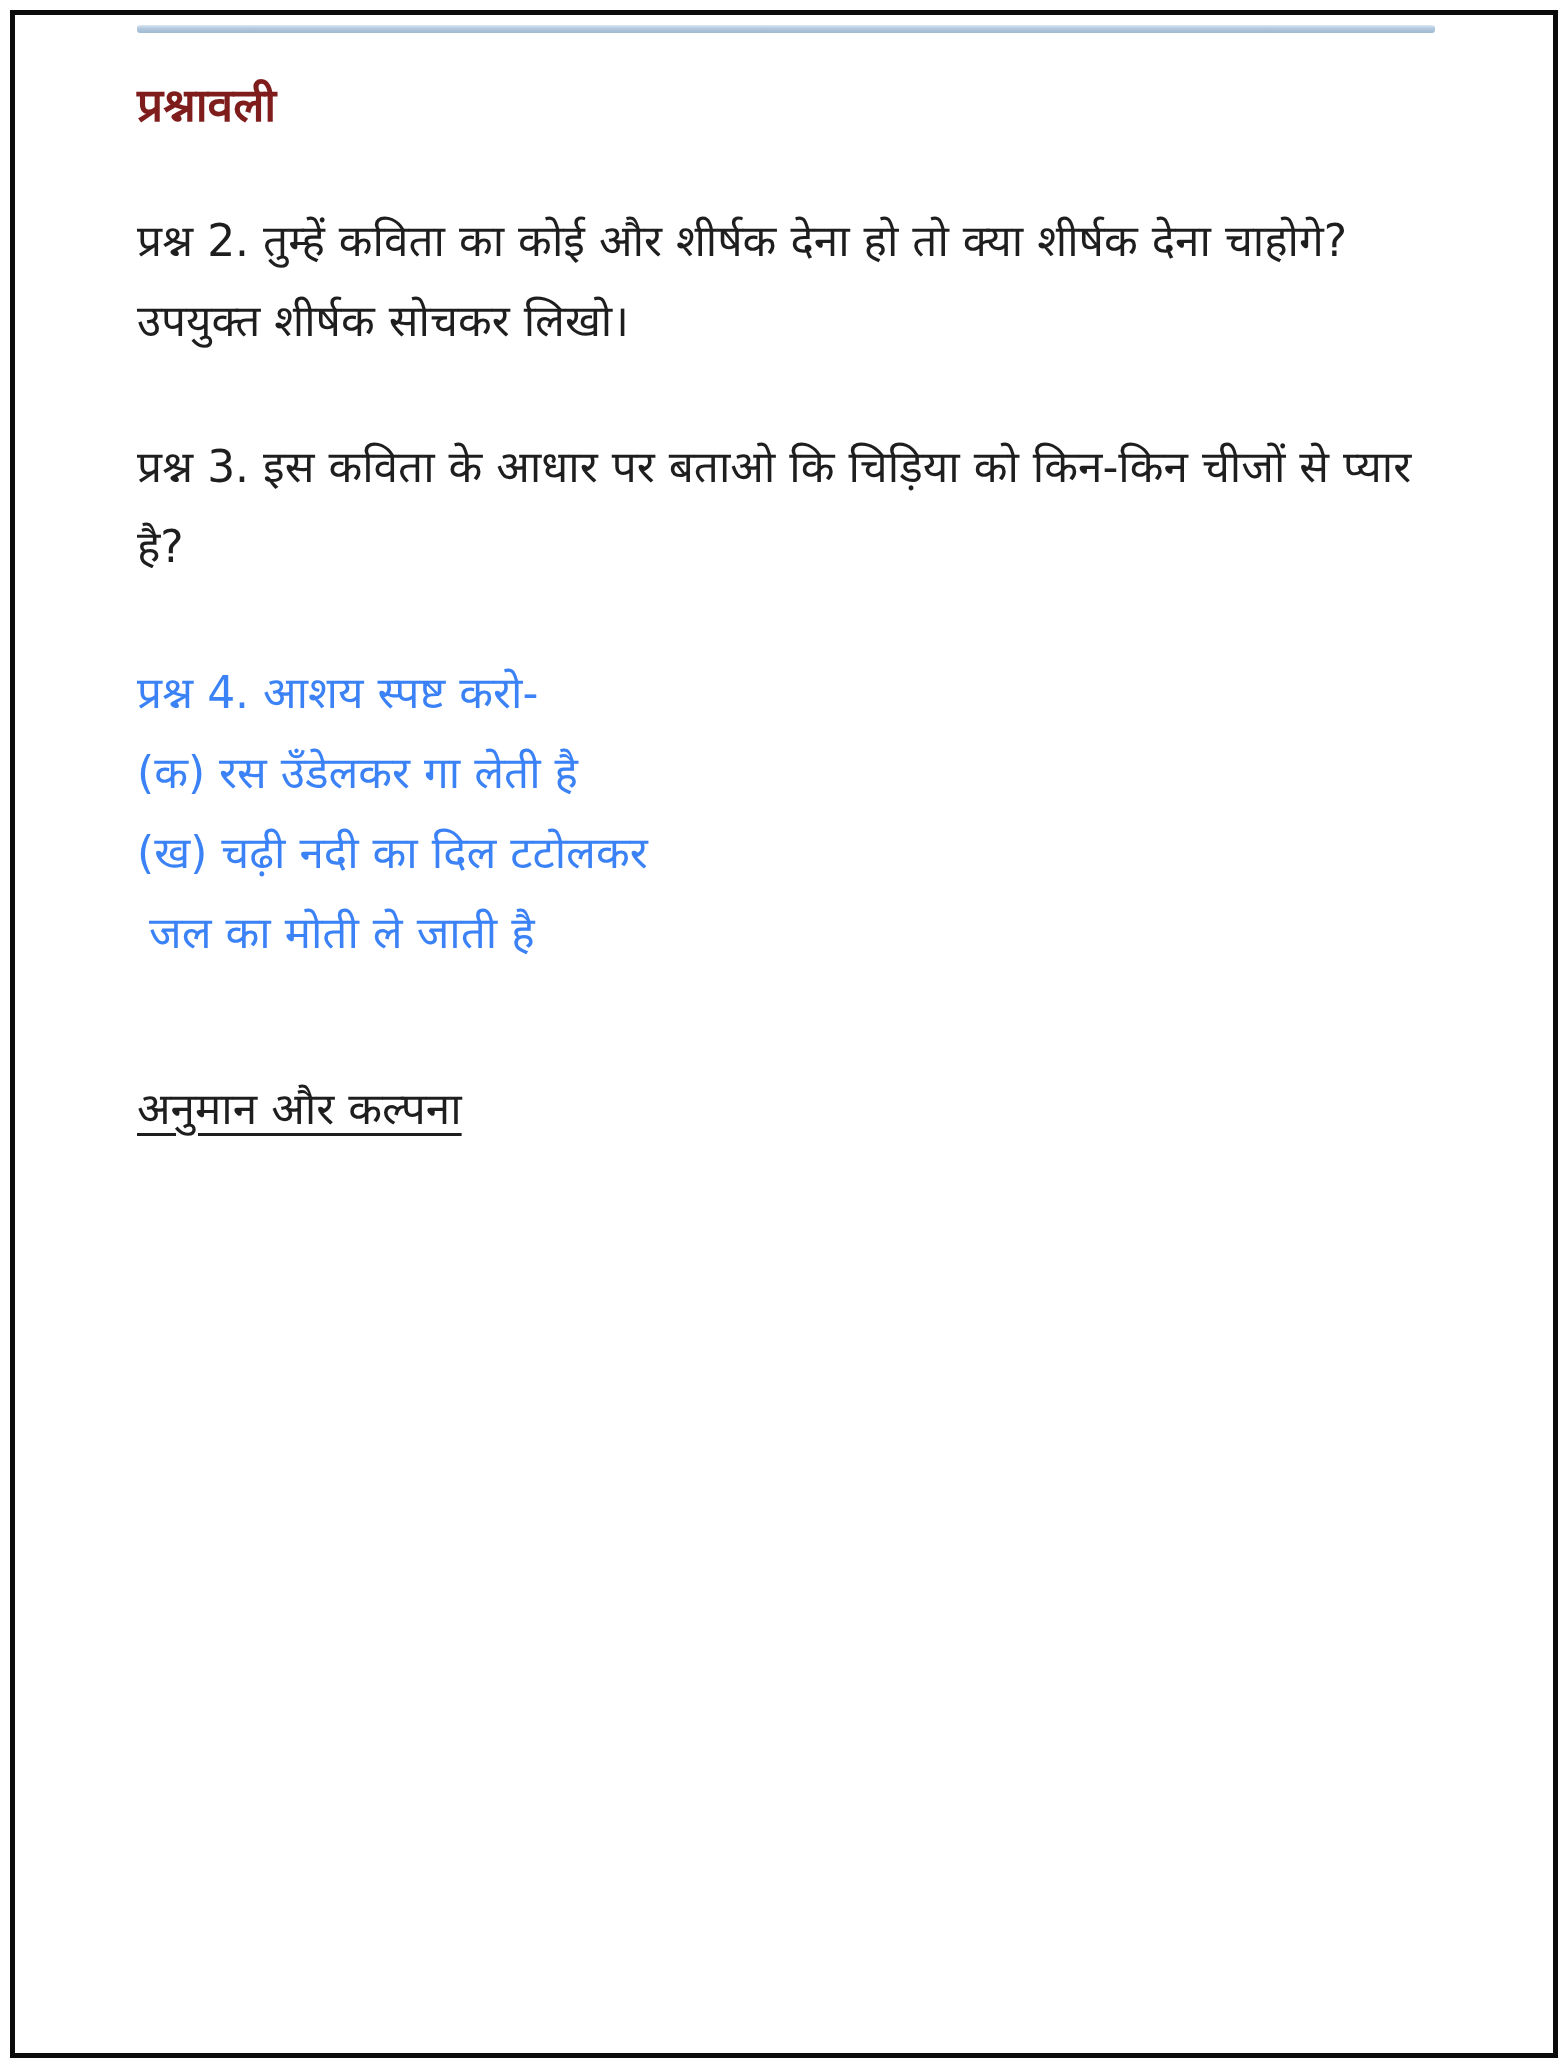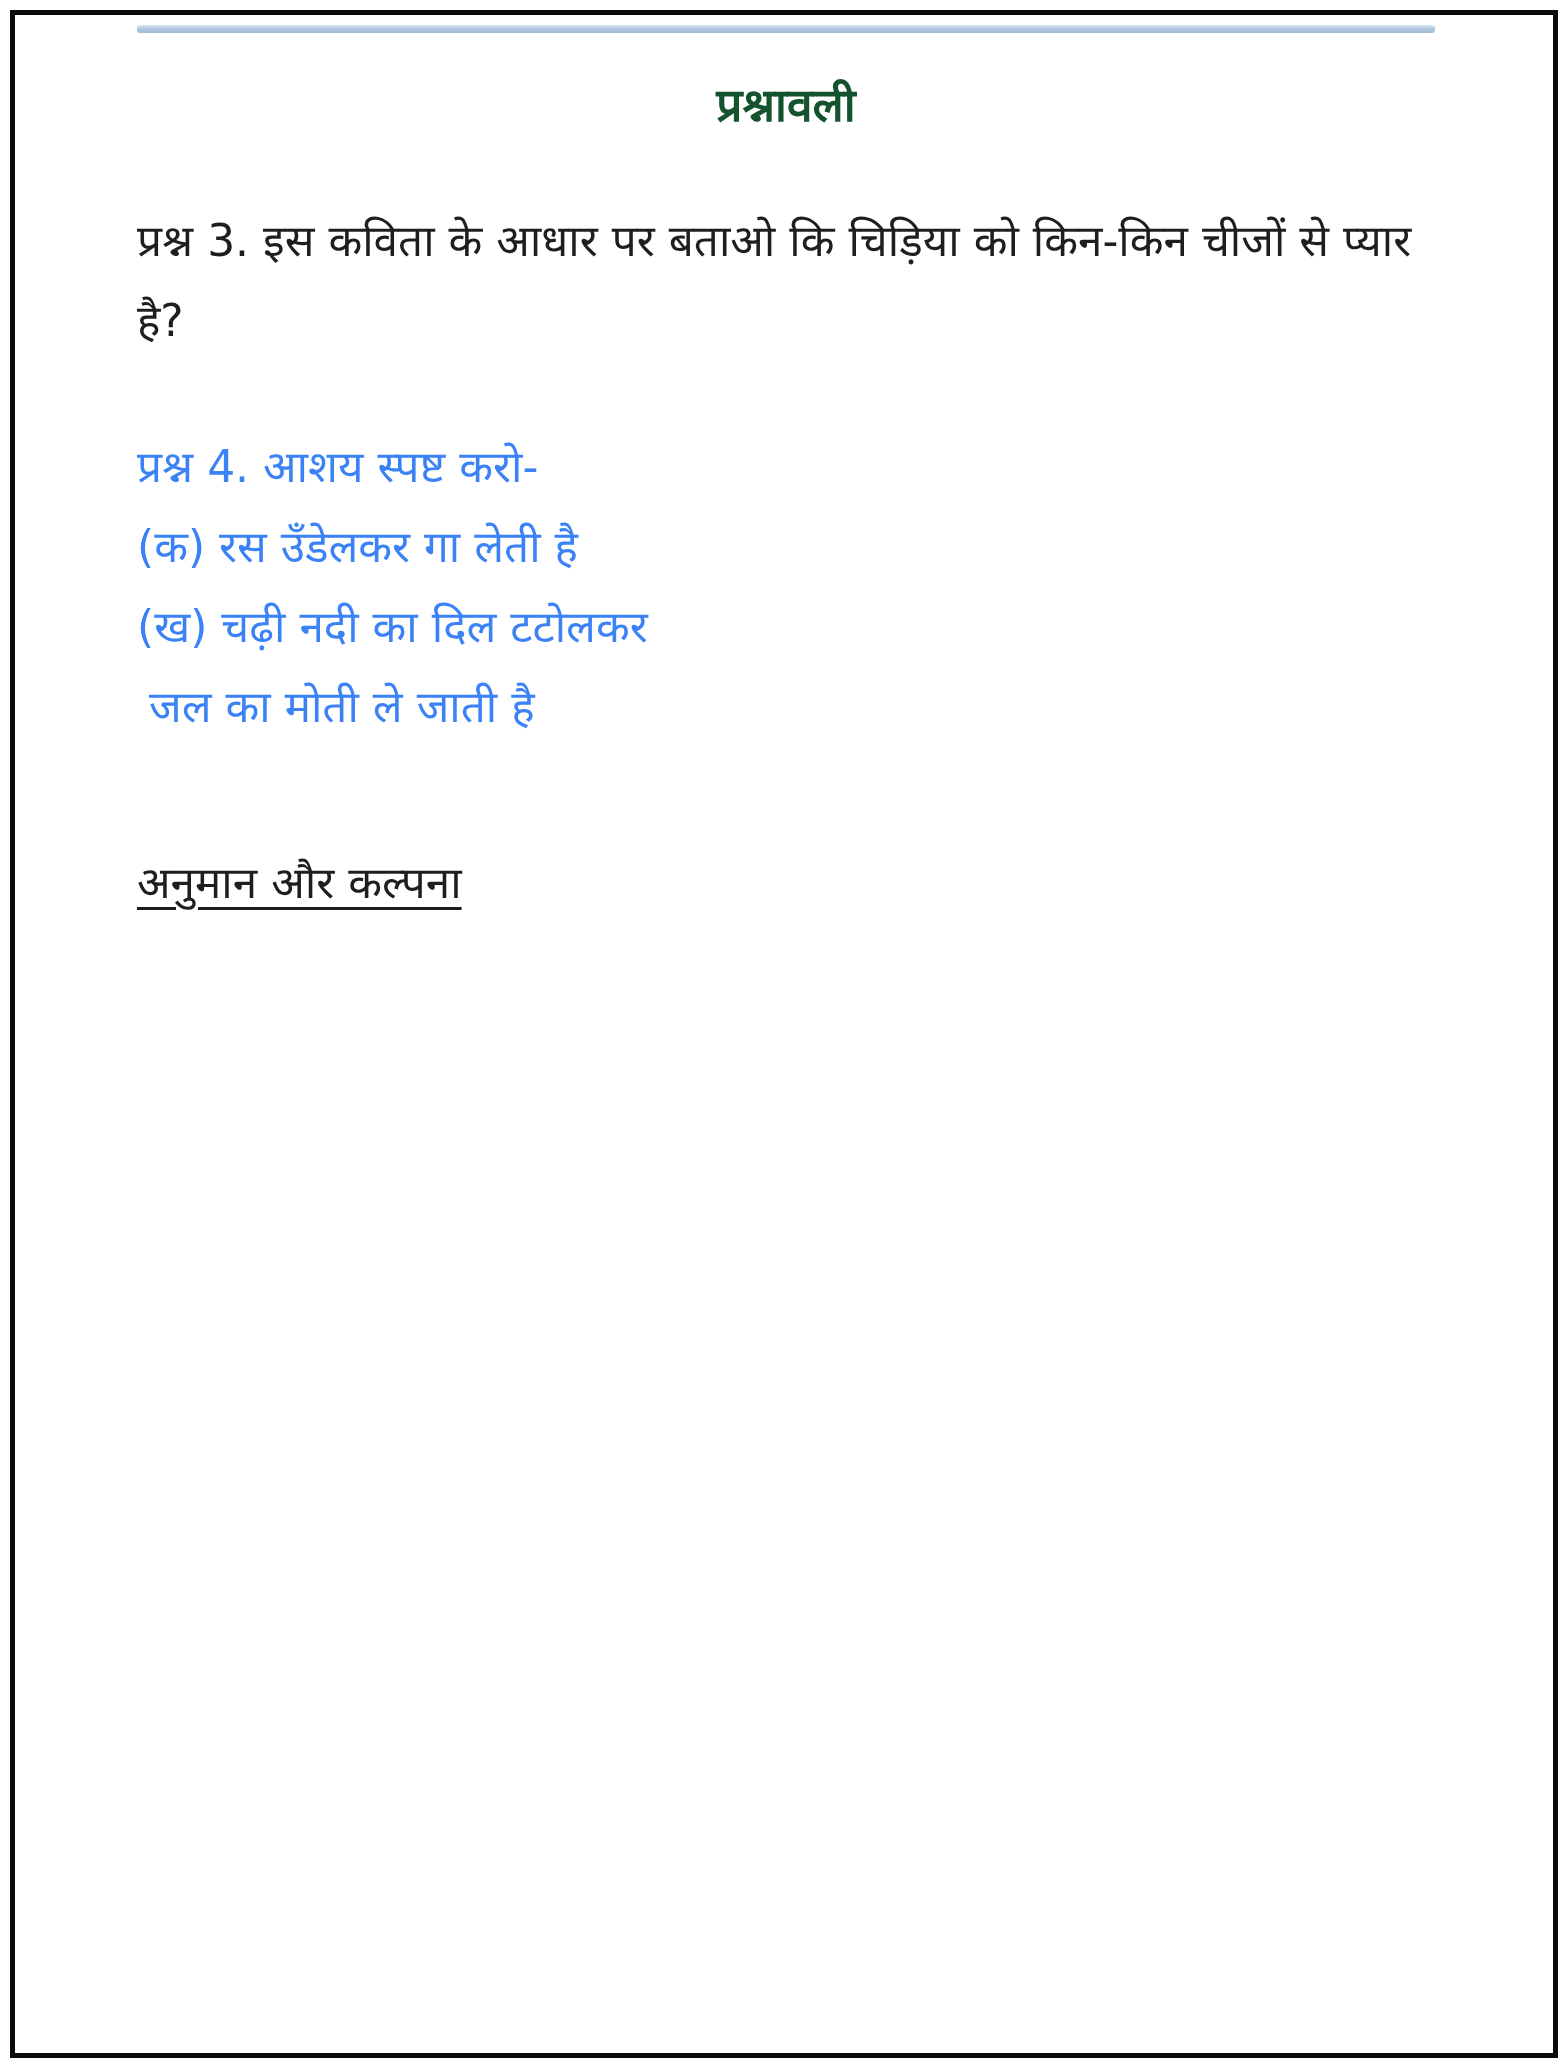--- a/index.html
+++ b/index.html
@@ -37,25 +37,25 @@
     color: #161616;
   }
   .title-rule {
     margin: 10px 0 0 0;
     height: 8px;
     border-radius: 3px;
     background: linear-gradient(to bottom, #dde9f4 0%, #b3c9de 40%, #9fbad3 100%);
   }
   .subtitle {
     margin: 44px 0 0 0;
-    text-align: center;
+    text-align: left;
     font-size: 46px;
     font-weight: bold;
     line-height: 1.25;
-    color: #14532d;
+    color: #7f1d1d;
   }
   .section-heading {
     margin: 58px 0 0 0;
     font-size: 44px;
     line-height: 80px;
     text-decoration: underline;
     text-underline-offset: 9px;
     text-decoration-thickness: 3px;
     color: #1e1e1e;
   }
@@ -88,20 +88,21 @@
 <div class="frame">
   <div class="inner">
 
 
     <div class="title-rule"></div>
 
     <h2 class="subtitle">प्रश्नावली</h2>
 
 
 
+    <p class="para">प्रश्न 2. तुम्हें कविता का कोई और शीर्षक देना हो तो क्या शीर्षक देना चाहोगे? उपयुक्त शीर्षक सोचकर लिखो।</p>
 
     <p class="para">प्रश्न 3. इस कविता के आधार पर बताओ कि चिड़िया को किन-किन चीजों से प्यार है?</p>
 
     <div class="poem-block">
       <span class="poem-line">प्रश्न 4. आशय स्पष्ट करो-</span>
       <span class="poem-line">(क) रस उँडेलकर गा लेती है</span>
       <span class="poem-line">(ख) चढ़ी नदी का दिल टटोलकर</span>
       <span class="poem-line indented">जल का मोती ले जाती है</span>
     </div>
 

